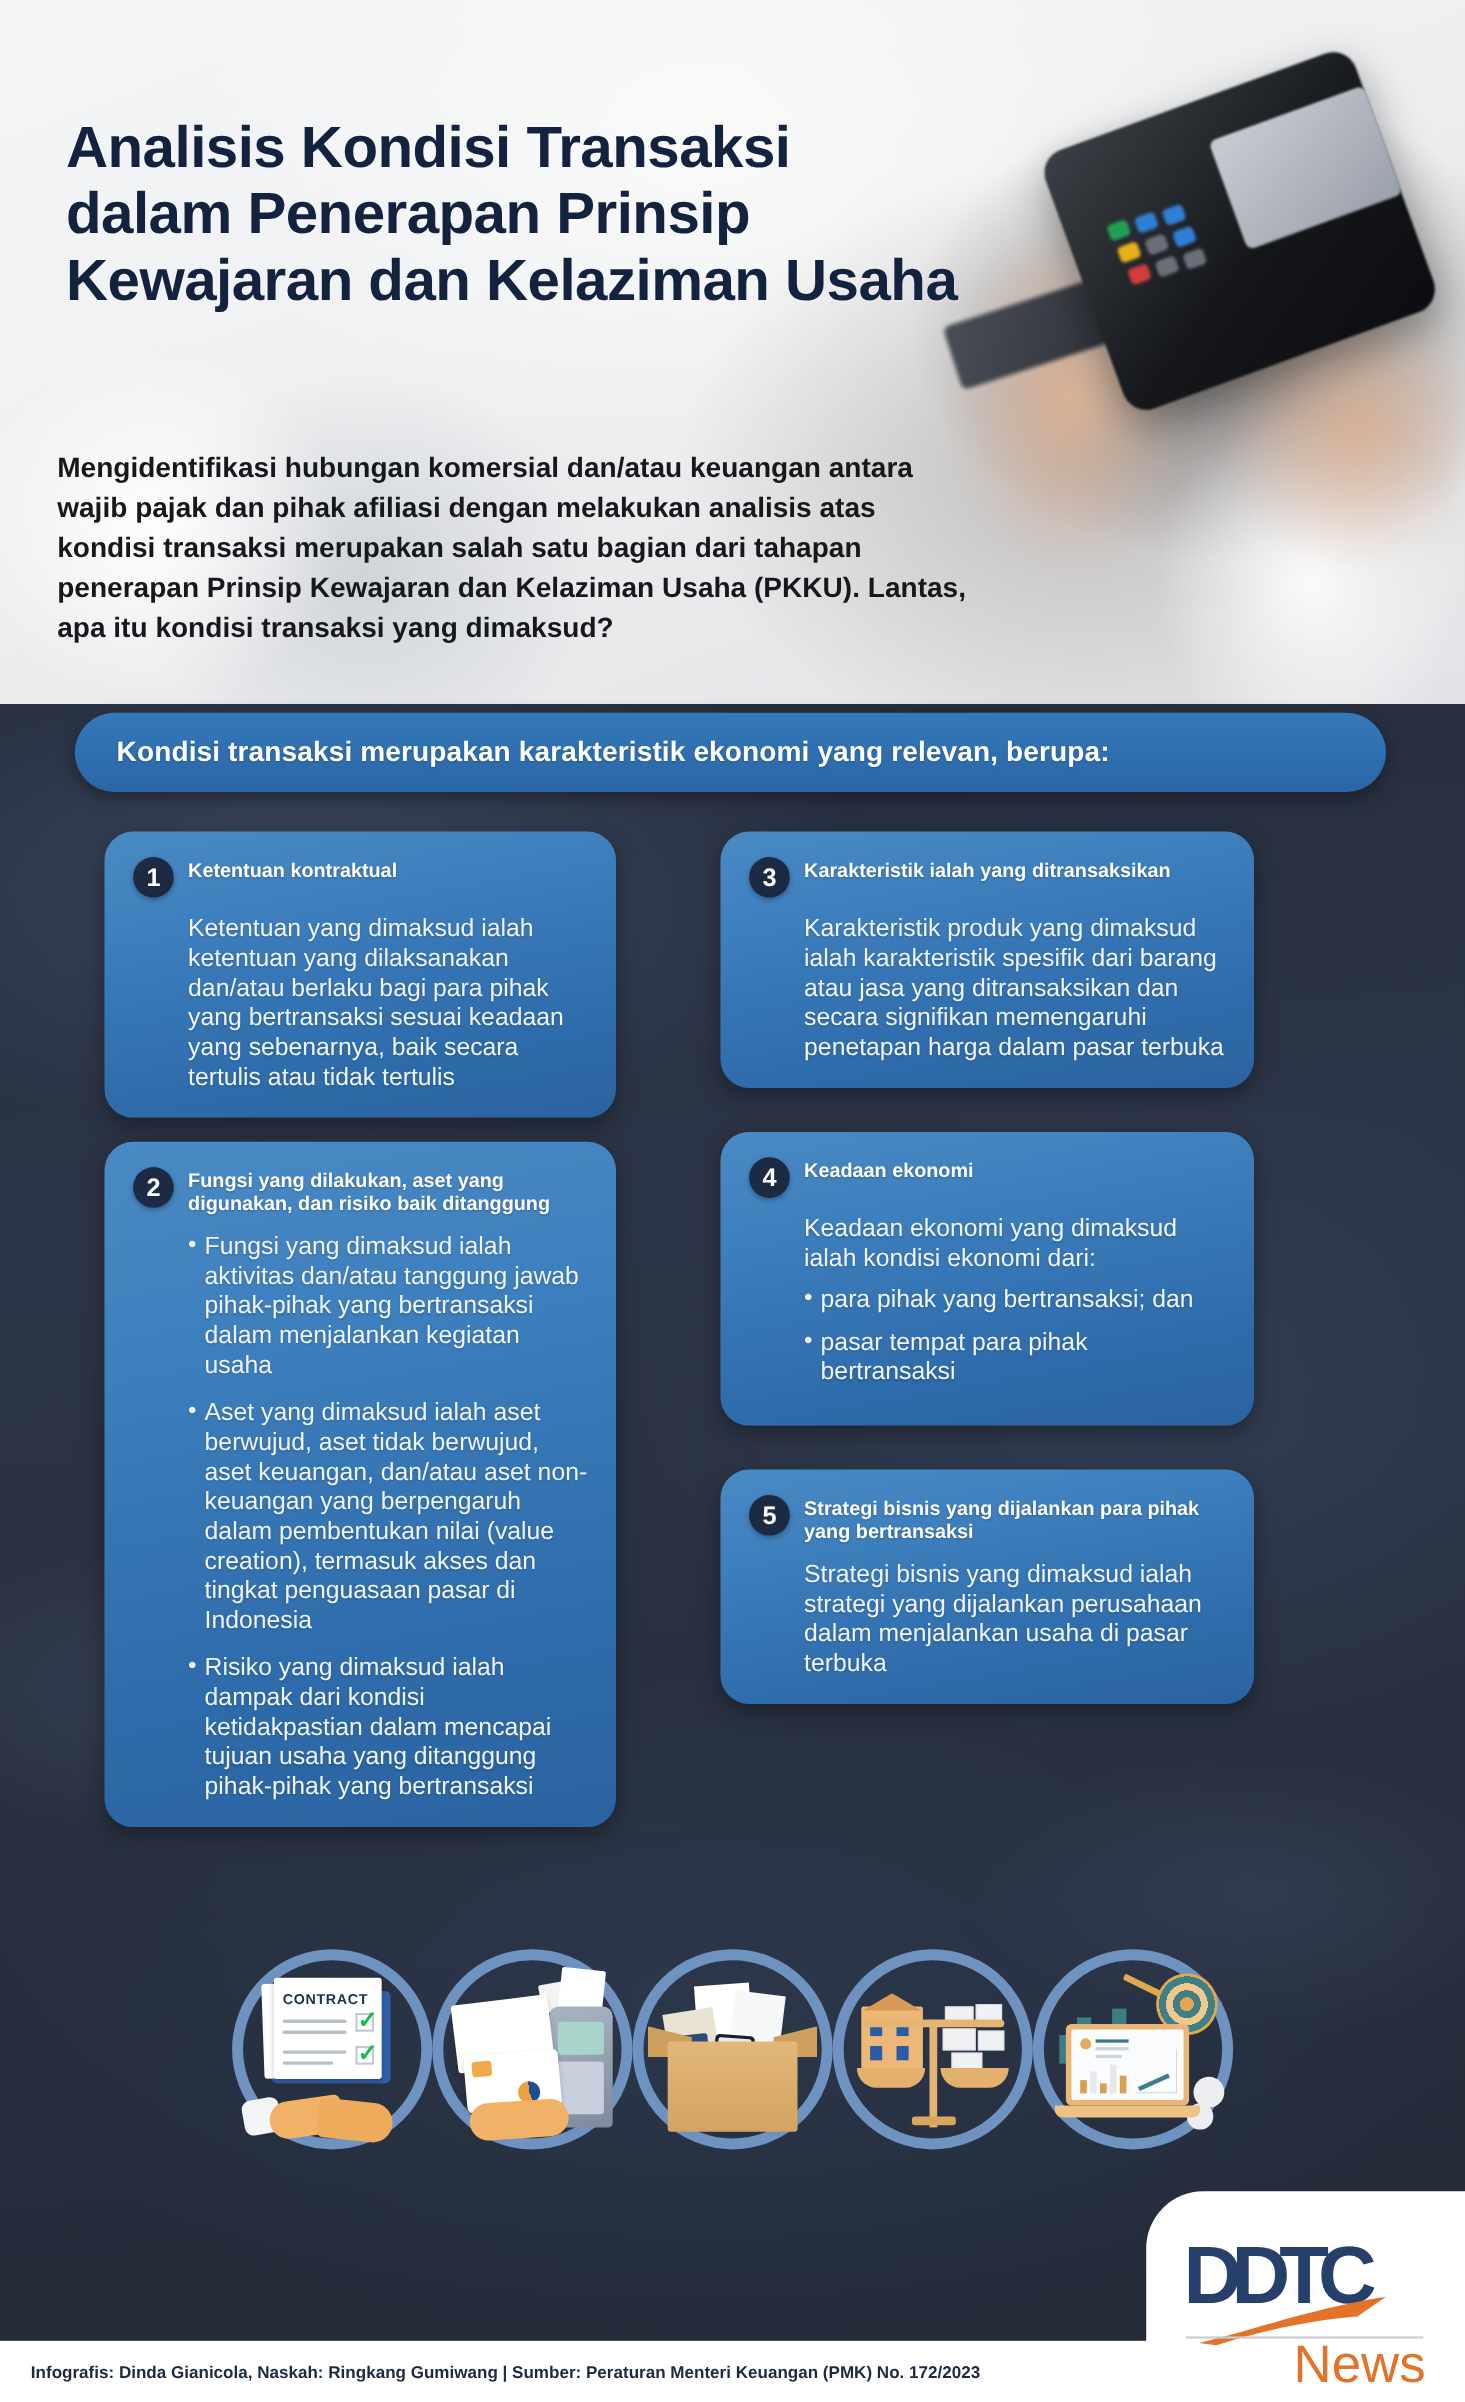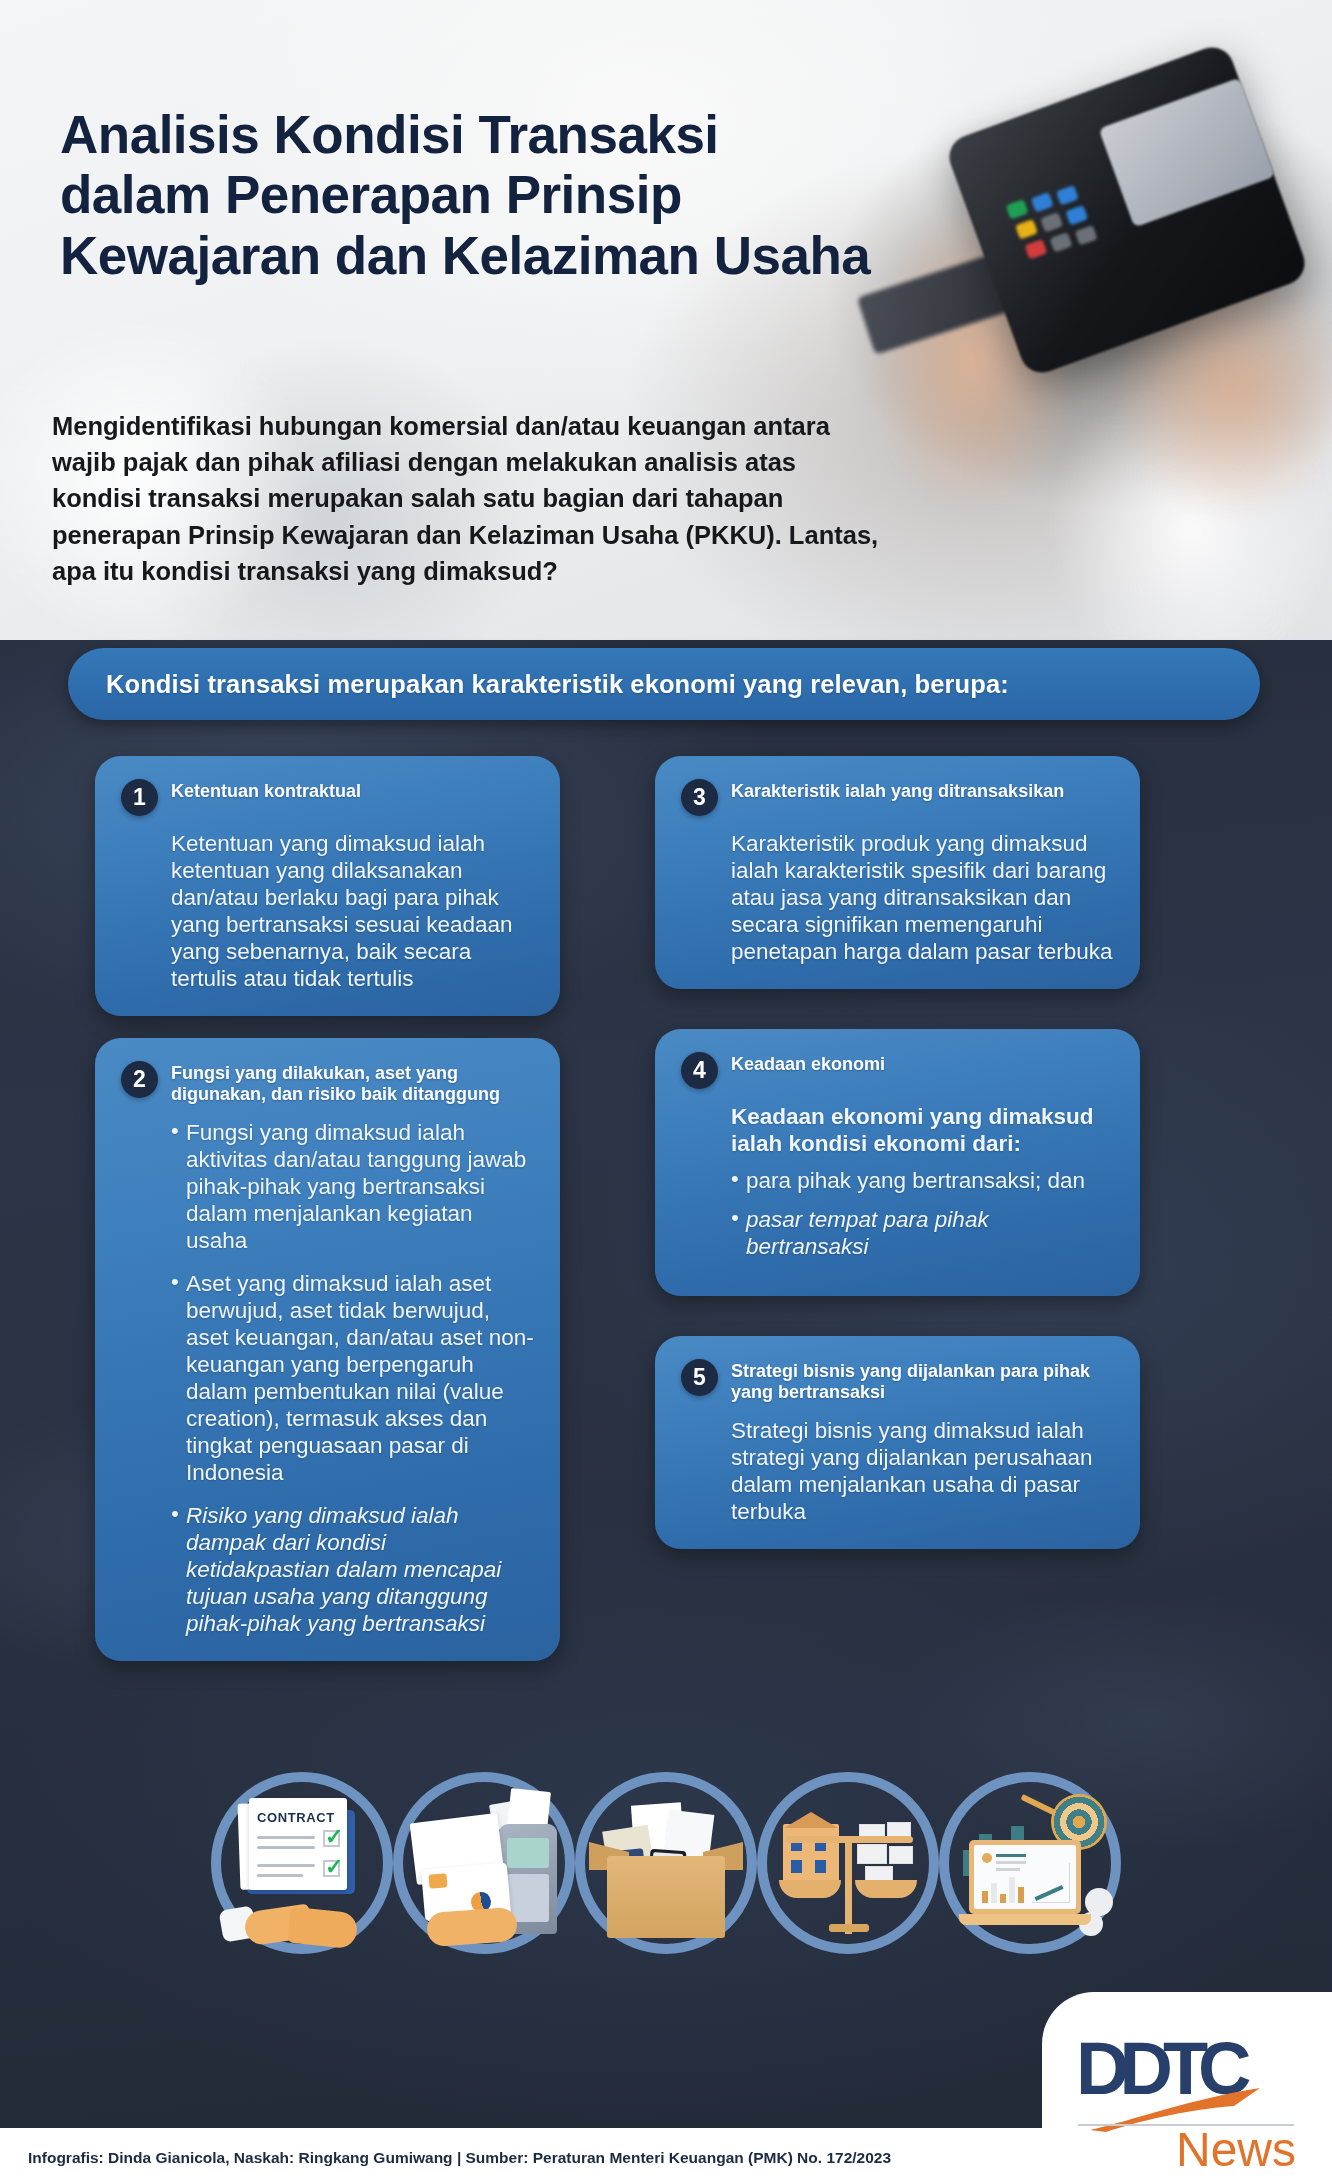--- a/index.html
+++ b/index.html
@@ -153,28 +153,28 @@
   .card-title {
     color:#ffffff; font-size:18px; font-weight:bold; line-height:1.16;
     padding-top:3px;
     text-shadow:0 1px 2px rgba(0,0,0,.25);
   }
   .card-body {
     color:#f0f6fc; font-size:22.5px; line-height:1.2;
     margin-top:14px; padding-left:50px;
     text-shadow:0 1px 2px rgba(0,0,0,.2);
   }
-  .card-body.bold { font-weight:bold; }
+  .card-body.bold { font-weight:normal; }
   .blist { list-style:none; padding-left:50px; margin-top:14px; }
   .blist li {
     color:#f0f6fc; font-size:22.5px; line-height:1.2;
     margin-bottom:16px; padding-left:15px; position:relative;
     text-shadow:0 1px 2px rgba(0,0,0,.2);
   }
-  .blist li:last-child { margin-bottom:0;font-style:italic; }
+  .blist li:last-child { margin-bottom:0; }
   .blist li::before {
     content:"•"; position:absolute; left:0; top:-1px;
     color:#f0f6fc; font-size:22px;
   }
   .blist.tight { margin-top:10px; }
   .blist.tight li { margin-bottom:12px; }
 
   
   .icon-row {
     position:absolute; left:86px; top:1768px; width:1160px; height:190px;

